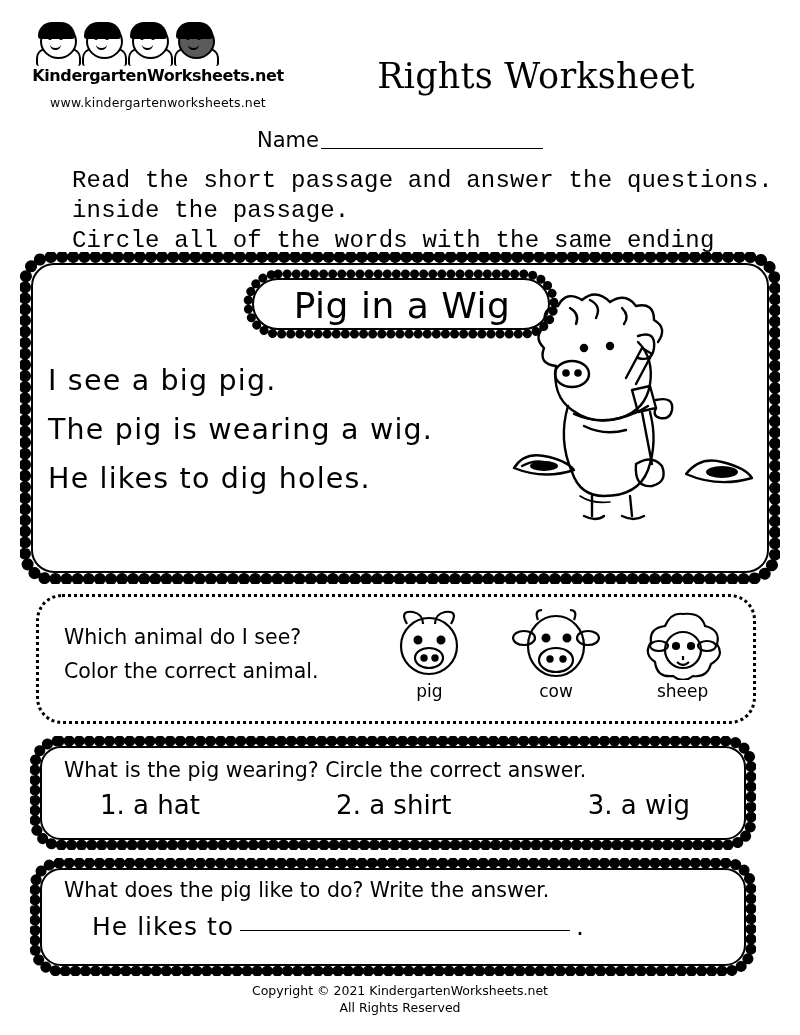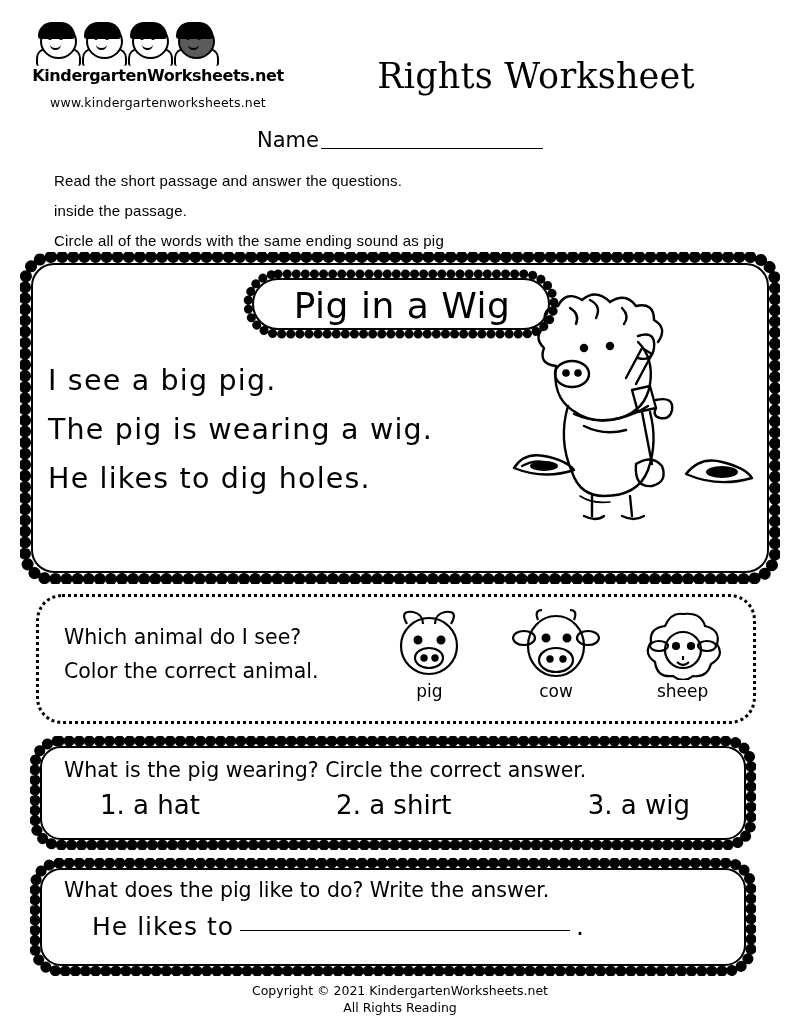--- a/index.html
+++ b/index.html
@@ -137,24 +137,24 @@
     border-bottom: 1.6px solid #000;
     width: 222px;
     margin-left: 2px;
     vertical-align: -2px;
   }
 
   
   .instructions {
     position: absolute;
     top: 166px;
-    left: 54px;
+    left: 72px;
     width: 710px;
-    font-family: Liberation Sans, sans-serif;
-    font-size: 15px;
+    font-family: Liberation Mono, monospace;
+    font-size: 24px;
     line-height: 30px;
     letter-spacing: 0.2px;
   }
 
   
   .box {
     position: absolute;
     box-sizing: border-box;
   }
   .dotted {
@@ -522,14 +522,14 @@
     <rect x="11" y="11" width="704" height="96" rx="20" ry="20" fill="#fff" stroke="#000" stroke-width="2"></rect>
   </svg>
   <div class="write-question">What does the pig like to do? Write the answer.</div>
   <div class="write-answer">
     <span>He likes  to</span><span class="rule"></span><span>.</span>
   </div>
 </div>
 
 <div class="footer">
   <div>Copyright © 2021 KindergartenWorksheets.net</div>
-  <div>All Rights Reading</div>
+  <div>All Rights Reserved</div>
 </div>
 
 </body></html>

